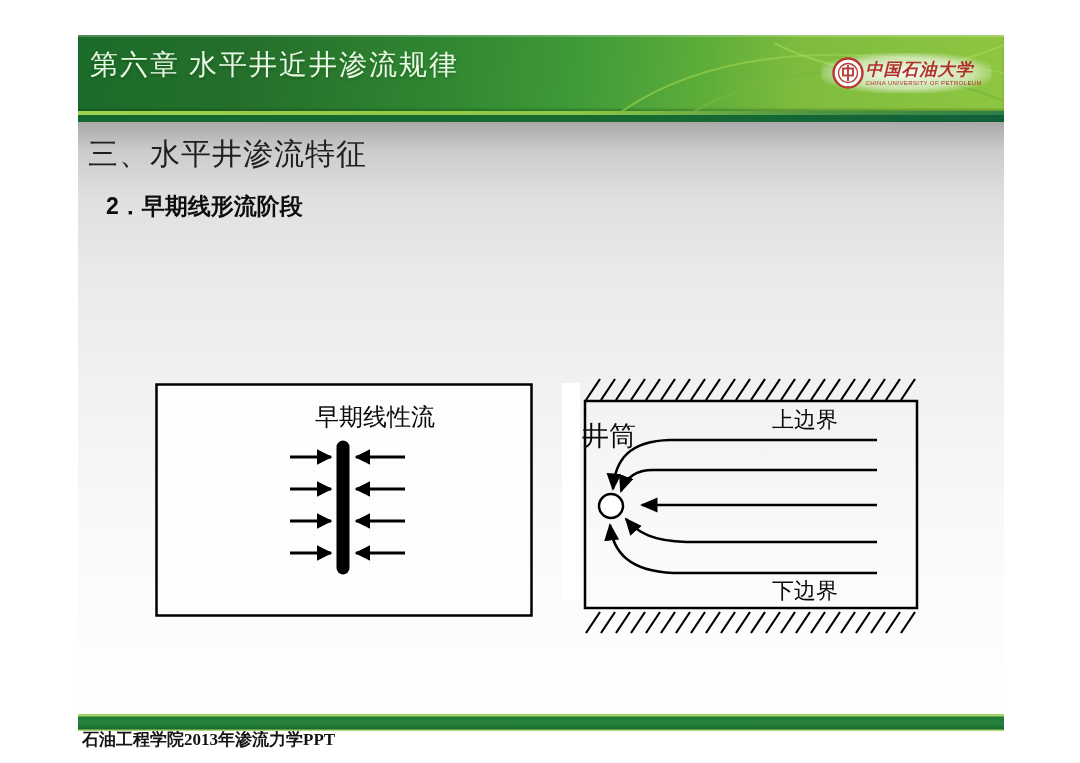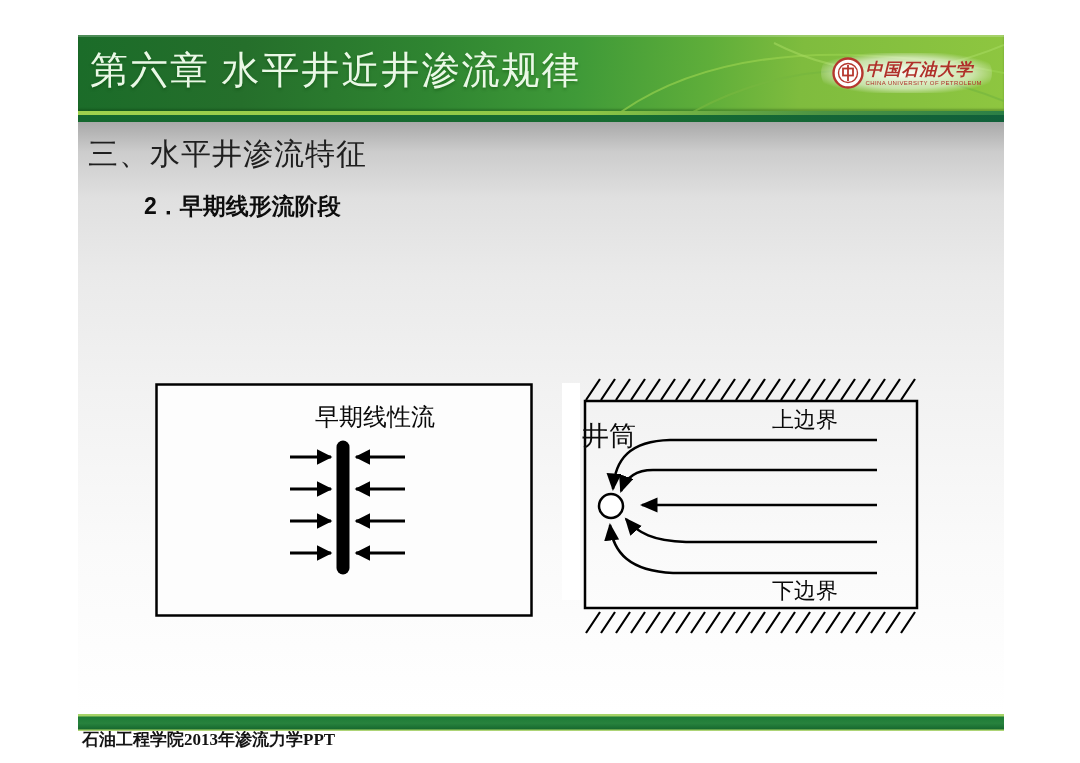--- a/index.html
+++ b/index.html
@@ -11,21 +11,21 @@
   
   .header{
     position:absolute;left:78px;top:35px;width:926px;height:76px;
     background:linear-gradient(94deg,#1b6c29 0%,#256f2b 18%,#2f8531 38%,#3f9a38 54%,#5fae3a 68%,#7fbc3e 78%,#8ec640 100%);
     box-shadow:inset 0 2px 0 rgba(255,255,255,.22), inset 0 -2px 2px rgba(0,40,0,.25);
   }
   .header-curves{position:absolute;right:0;top:0;width:390px;height:76px;}
   .header-title{
     position:absolute;left:12px;top:13px;
     font-family:"Liberation Serif",serif;
-    font-size:38px;line-height:1.2;color:#eaf8e6;letter-spacing:2px;
+    font-size:28px;line-height:1.2;color:#eaf8e6;letter-spacing:2px;
     text-shadow:0 2px 3px rgba(0,60,0,.35);
     white-space:nowrap;
   }
   .logo{
     position:absolute;right:12px;top:18px;display:flex;align-items:center;gap:0;
     padding:3px 10px;border-radius:20px;
     background:radial-gradient(ellipse at center,rgba(255,255,255,.95) 0%,rgba(255,255,255,.55) 55%,rgba(255,255,255,0) 78%);
   }
   .logo-text{display:flex;flex-direction:column;line-height:1;}
   .logo-name{
@@ -46,21 +46,21 @@
     position:absolute;left:78px;top:122px;width:926px;height:590px;
     background:linear-gradient(180deg,#a9a9a9 0%,#cccccc 5%,#e0e0e0 13%,#eaeaea 26%,#f2f2f2 46%,#fafafa 72%,#ffffff 100%);
   }
   .section-heading{
     position:absolute;left:10px;top:12px;
     font-family:"Liberation Serif",serif;font-size:30px;color:#1f1f1f;
     letter-spacing:1px;white-space:nowrap;
   }
   .sub-heading{
     position:absolute;left:28px;top:69px;
-    font-size:23px;font-weight:bold;color:#0d0d0d;white-space:nowrap;margin-left:38px;
+    font-size:23px;font-weight:bold;color:#0d0d0d;white-space:nowrap;
   }
   .body-text{
     position:absolute;left:52px;top:150px;
     font-family:"Liberation Serif",serif;font-size:29px;font-weight:bold;color:#070707;
     letter-spacing:1px;white-space:nowrap;
   }
   .diagram-left{position:absolute;left:77px;top:261px;width:378px;height:235px;}
   .diagram-right{position:absolute;left:480px;top:253px;width:367px;height:265px;}
   svg text{font-family:"Liberation Serif",serif;fill:#0a0a0a;}
   

